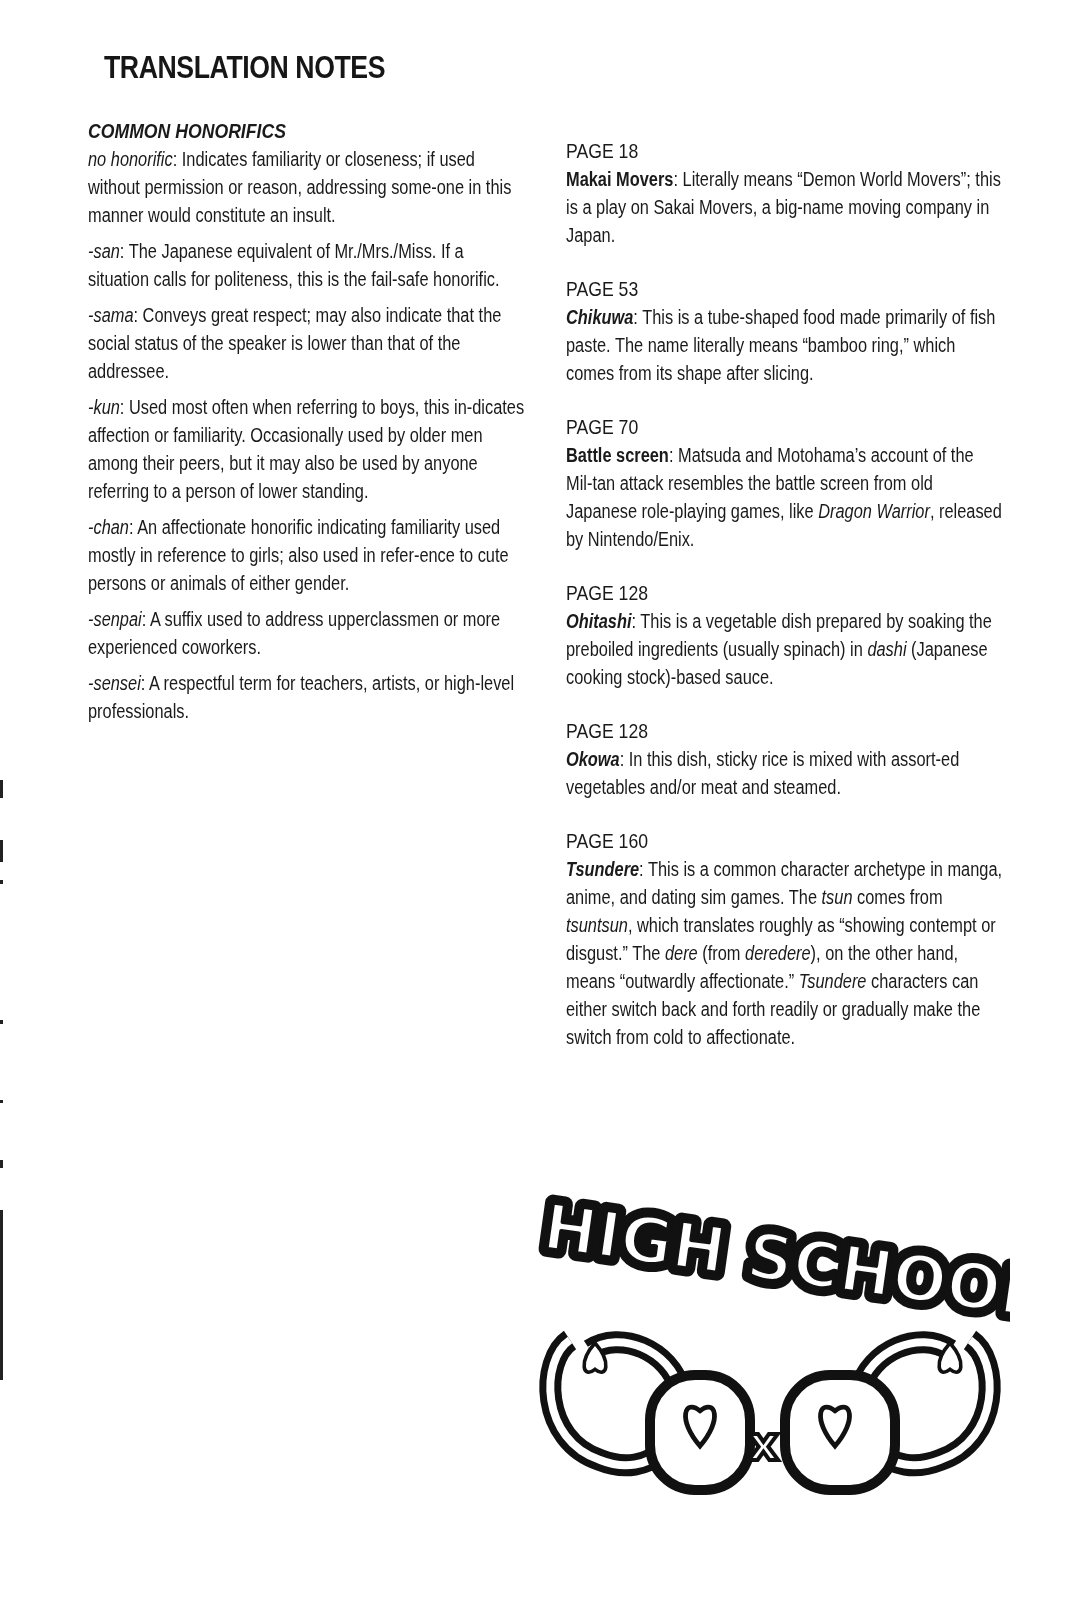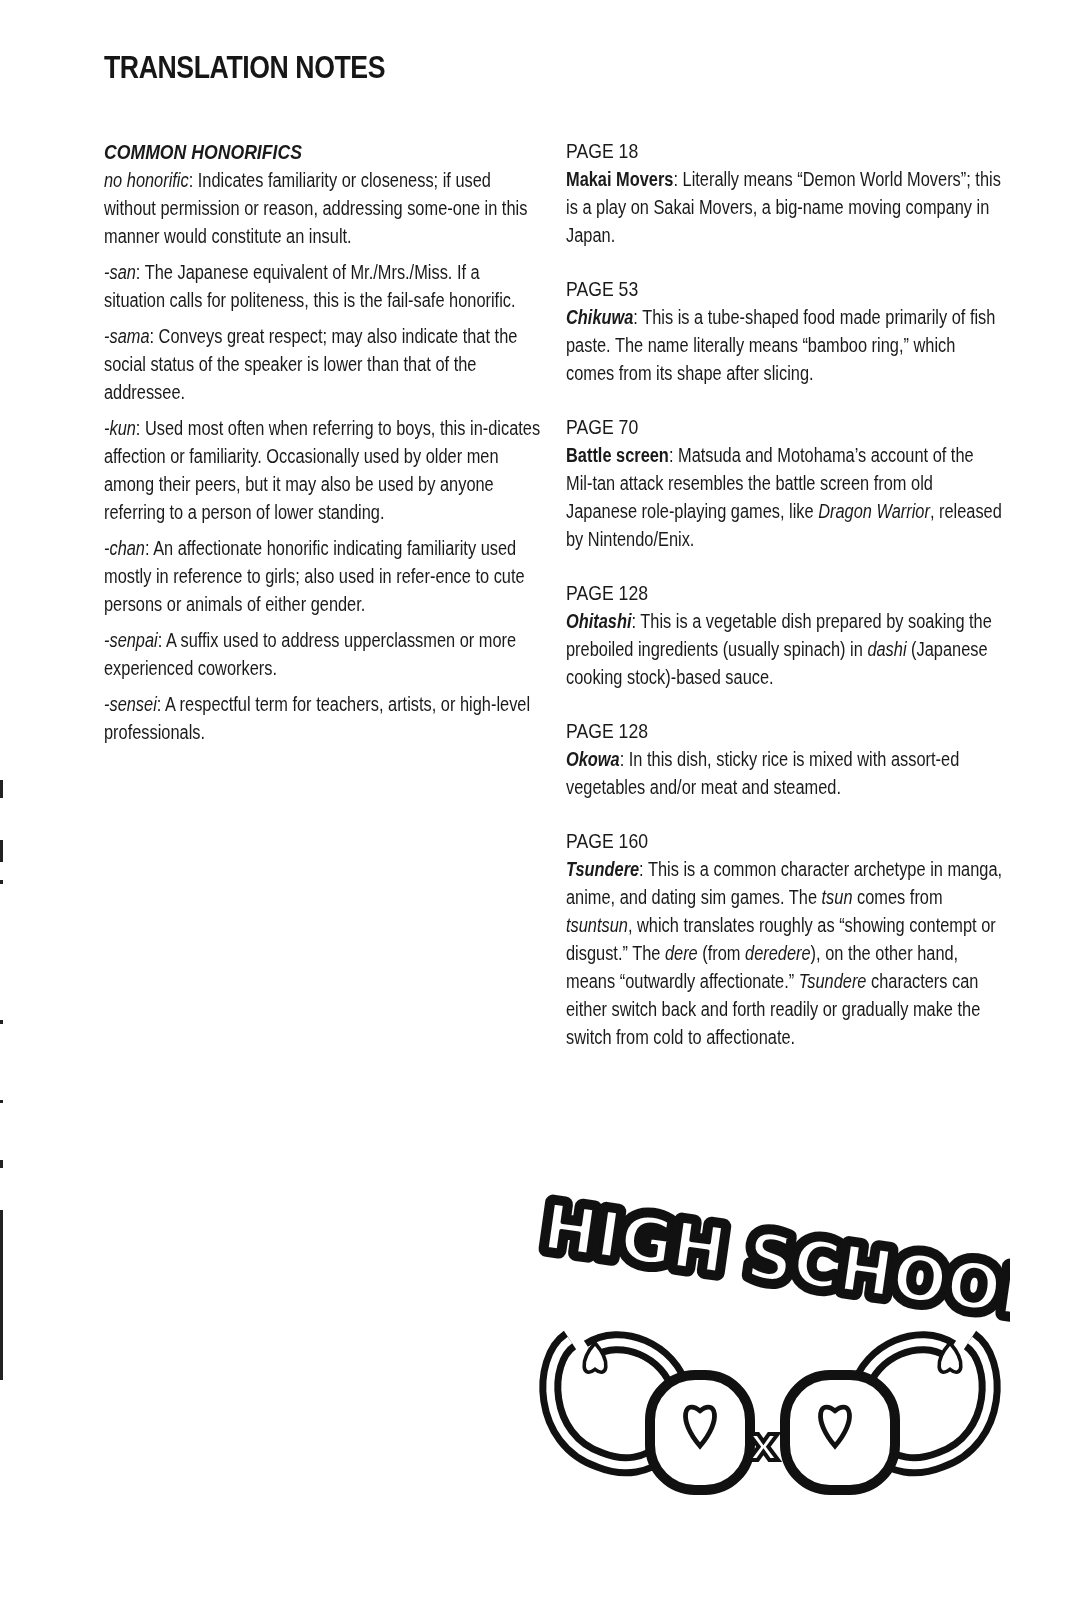--- a/index.html
+++ b/index.html
@@ -12,21 +12,21 @@
       position: absolute; left: 104px; top: 50px;
       font-family: "Liberation Sans", sans-serif;
       font-weight: bold; font-size: 31px; letter-spacing: -0.5px;
       transform: scaleX(0.86); transform-origin: left top;
       color: #161616;
     }
     .col {
       position: absolute; top: 117px;
       font-size: 19.5px; line-height: 28px;
     }
-    .col-left { left: 104px; width: 430px; margin-top: 21px; }
+    .col-left { left: 88px; width: 430px; }
     .col-right { left: 566px; width: 440px; margin-top: 20px; }
     .col .inner {
       transform: scaleX(0.84); transform-origin: left top;
       width: 520px;
     }
     .section-heading {
       font-weight: bold; font-style: italic; font-size: 21px; margin: 0 0 0 0;
     }
     .honorific { margin: 0 0 8px 0; }
     .honorific .term { font-style: italic; }

